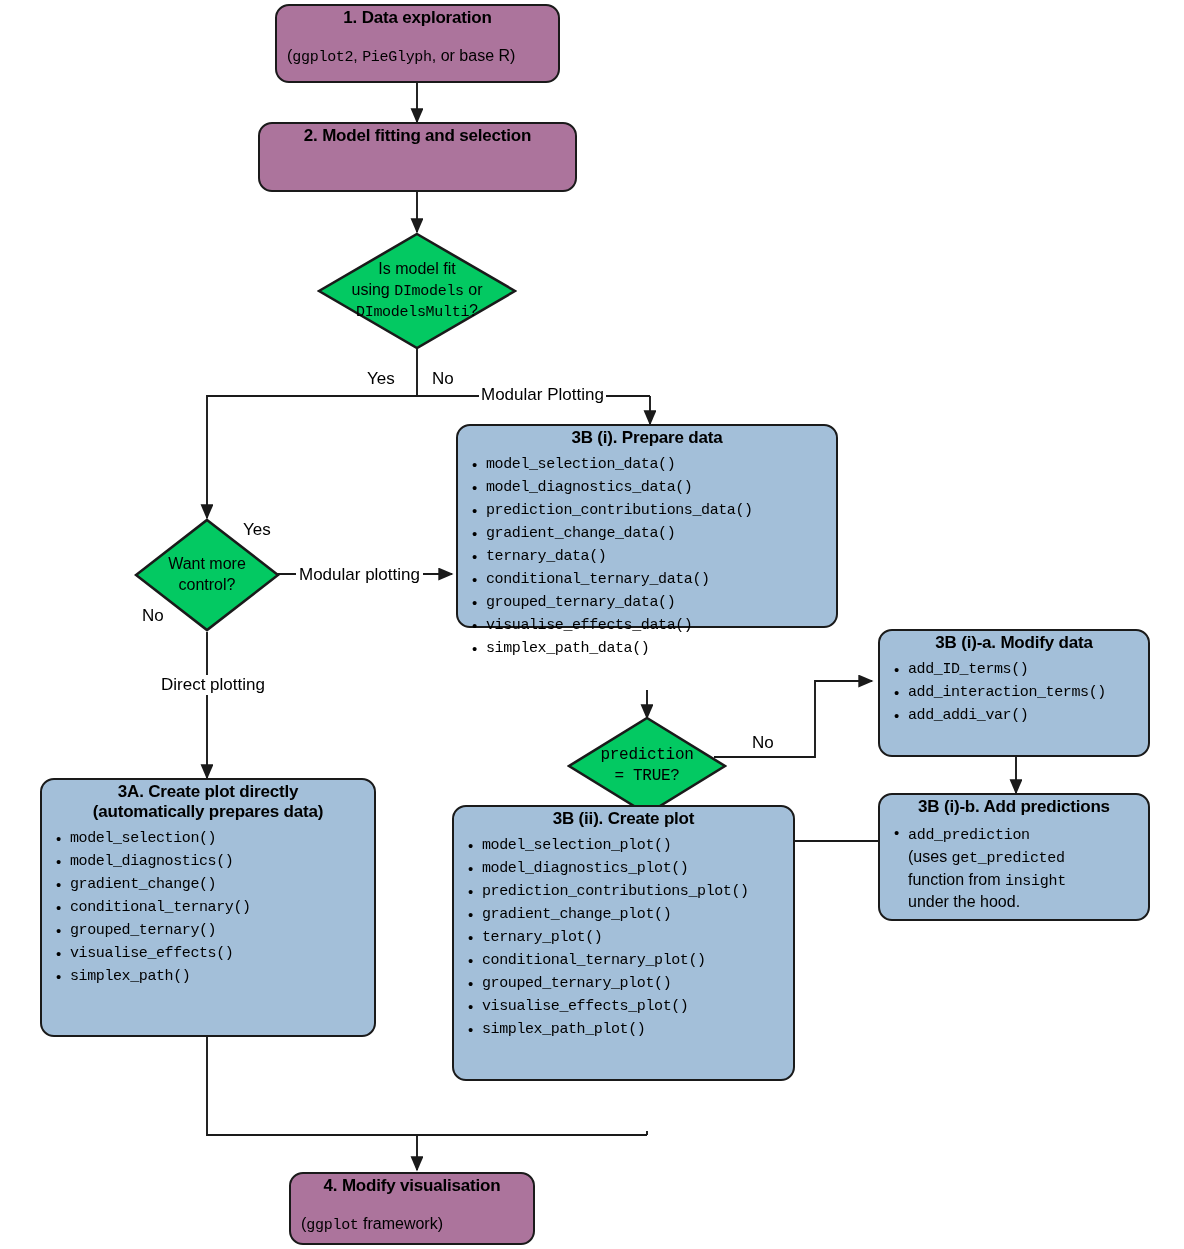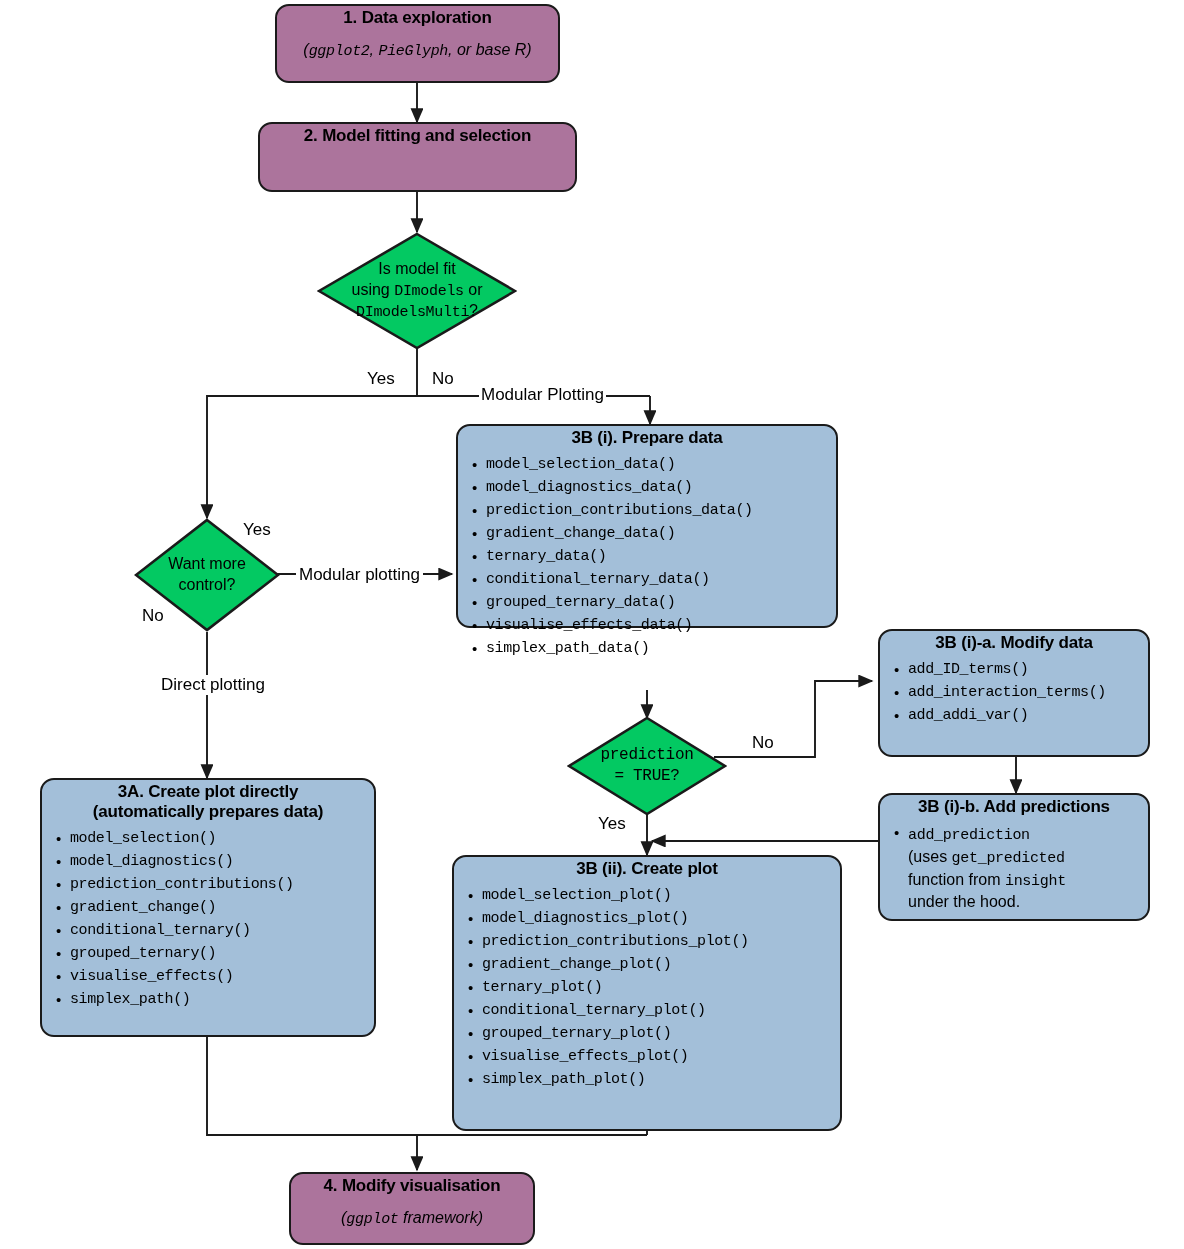--- a/index.html
+++ b/index.html
@@ -35,25 +35,24 @@
   .node.blue{ background:#A3BFD9; }
 
   .node .title{
     font-weight:bold;
     text-align:center;
     line-height:1.18;
     font-size:17px;
     letter-spacing:-0.2px;
   }
   .node .subtitle{
-    text-align:center;
+    text-align:left;
     font-size:16px;
     line-height:1.2;
-    margin-top:12px;
-    font-style:italic;
+    margin-top:18px;
   }
   .mono{
     font-family:"Liberation Mono", "DejaVu Sans Mono", monospace;
     font-size:15px;
     letter-spacing:-0.3px;
   }
   .node ul{
     list-style:none;
     margin:6px 0 0 0;
     padding:0 0 0 18px;
@@ -240,30 +239,29 @@
   </div>
 
   <div class="node proc blue" style="left:40px; top:778px; width:336px; height:259px;">
     <div class="title">
       <div>3A. Create plot directly</div>
       <div>(automatically prepares data)</div>
     </div>
     <ul>
       <li>model_selection()</li>
       <li>model_diagnostics()</li>
-      <li>prediction_contributions()</li>
       <li>gradient_change()</li>
       <li>conditional_ternary()</li>
       <li>grouped_ternary()</li>
       <li>visualise_effects()</li>
       <li>simplex_path()</li>
     </ul>
   </div>
 
-  <div class="node proc blue" style="left:452px; top:855px; width:390px; height:276px;">
+  <div class="node proc blue" style="left:452px; top:805px; width:343px; height:276px;">
     <div class="title">3B (ii). Create plot</div>
     <ul>
       <li>model_selection_plot()</li>
       <li>model_diagnostics_plot()</li>
       <li>prediction_contributions_plot()</li>
       <li>gradient_change_plot()</li>
       <li>ternary_plot()</li>
       <li>conditional_ternary_plot()</li>
       <li>grouped_ternary_plot()</li>
       <li>visualise_effects_plot()</li>

